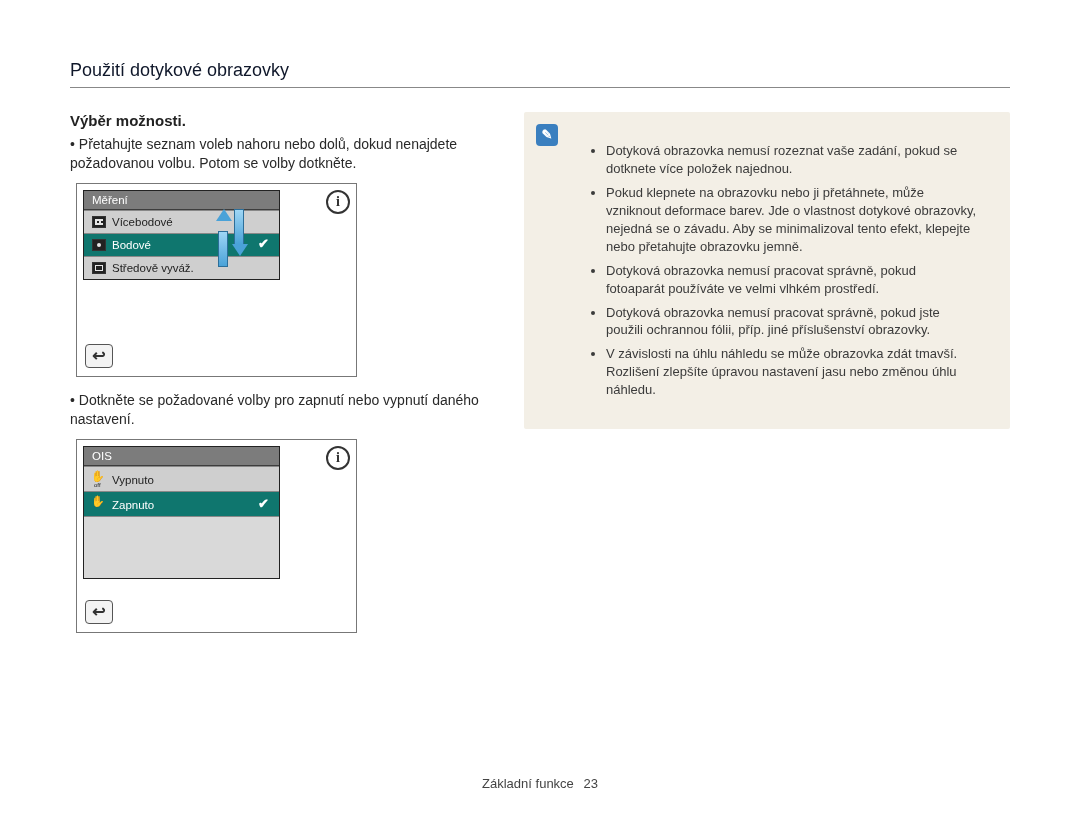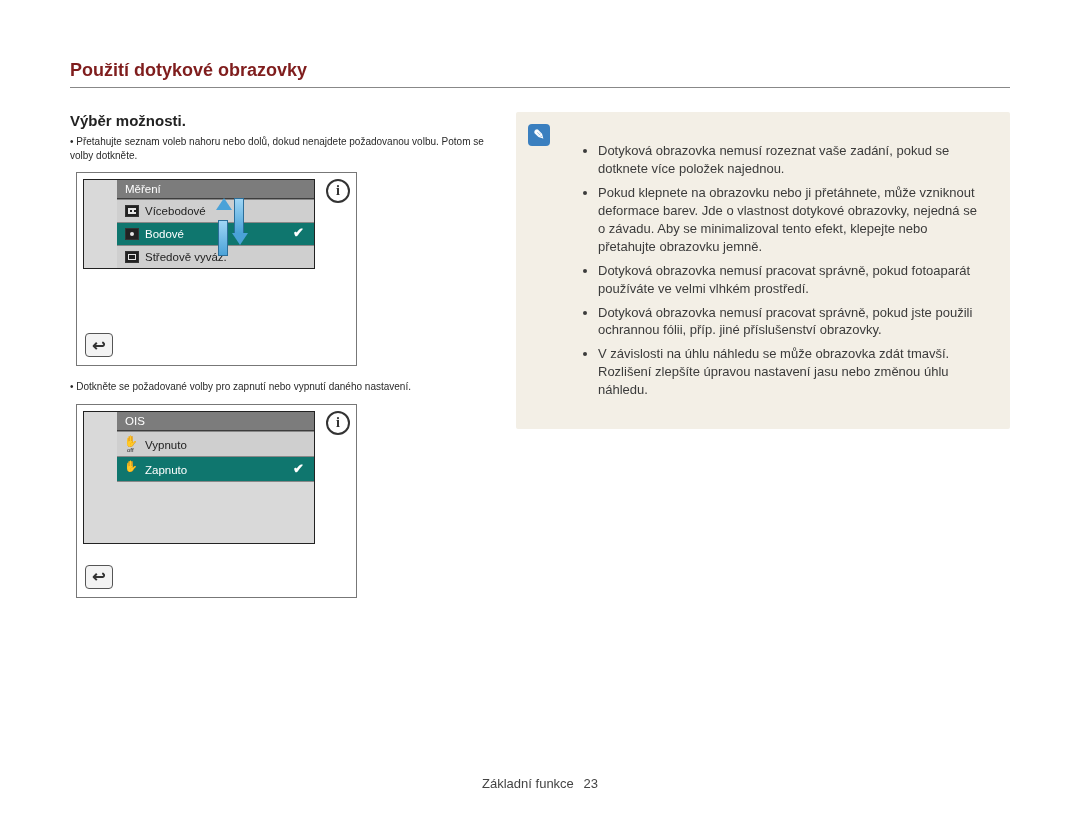--- a/index.html
+++ b/index.html
@@ -9,48 +9,48 @@
     height: 815px;
     font-family: Arial, sans-serif;
     color: #333;
     background: #fff;
     position: relative;
   }
   .page {
     padding: 60px 70px 0 70px;
   }
   .page-title {
-    color: #7f1d1d;
+    color: #0f172a;
     font-size: 18px;
-    font-weight: 700;
+    font-weight: 400;
     margin-bottom: 6px;
   }
   .hr {
     border: none;
     border-top: 1px solid #888;
     margin: 0 0 24px 0;
   }
   .columns {
     display: flex;
-    gap: 26px;
+    gap: 34px;
   }
   .col-left {
     width: 420px;
   }
   .col-right {
     flex: 1;
   }
   .section-heading {
     font-weight: 700;
     font-size: 15px;
     color: #222;
     margin-bottom: 6px;
   }
   .bullet-para {
-    font-size: 10px;
+    font-size: 14px;
     color: #292929;
     line-height: 1.35;
     margin: 0 0 10px 0;
   }
   .bullet-para::before {
     content: "• ";
   }
   
   .device-fig {
     border: 1px solid #777;
@@ -83,25 +83,24 @@
     background: #f3f3f3;
     display: flex;
     align-items: center;
     justify-content: center;
     font-size: 16px;
     font-weight: bold;
   }
   .screen {
     position: absolute;
     top: 6px; left: 6px;
-    width: 232px;
+    width: 197px;
     border: 1px solid #222;
     background: #d9d9d9;
     font-size: 11.5px;
-    padding-left: 33px;
   }
   .screen-title {
     background: #7c7c7c;
     color: #fff;
     padding: 3px 8px;
     border-bottom: 1px solid #3d3d3d;
   }
   .screen-row {
     padding: 5px 8px;
     border-top: 1px solid #888;

